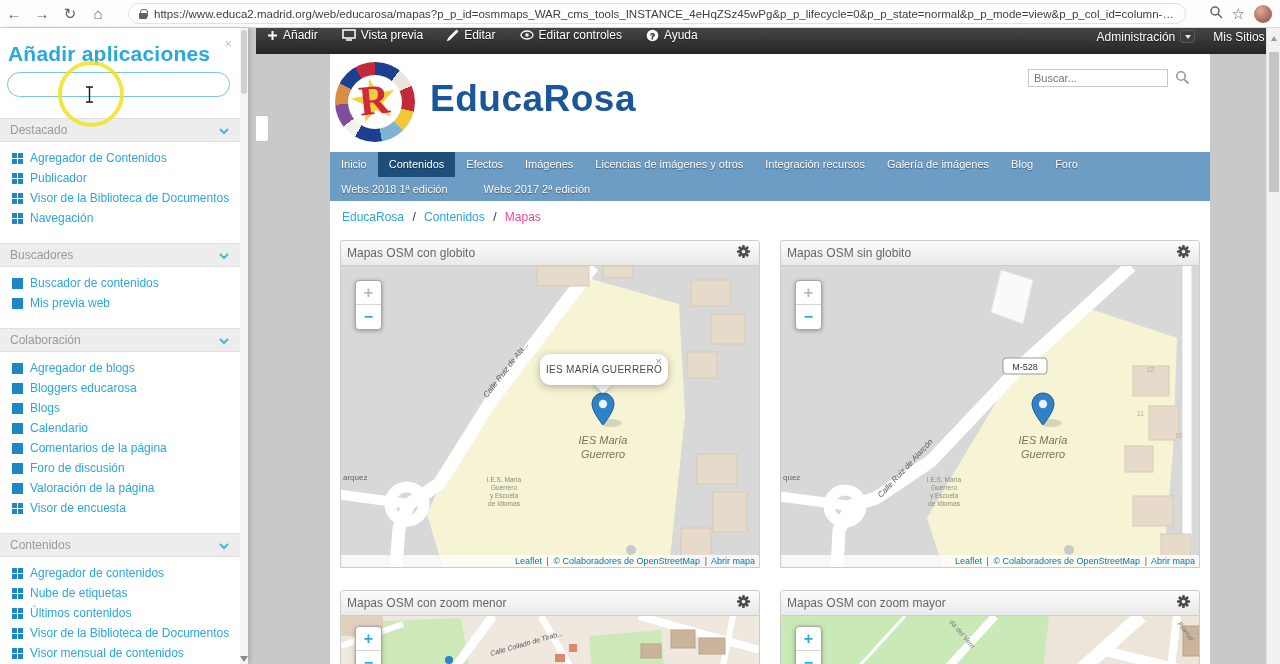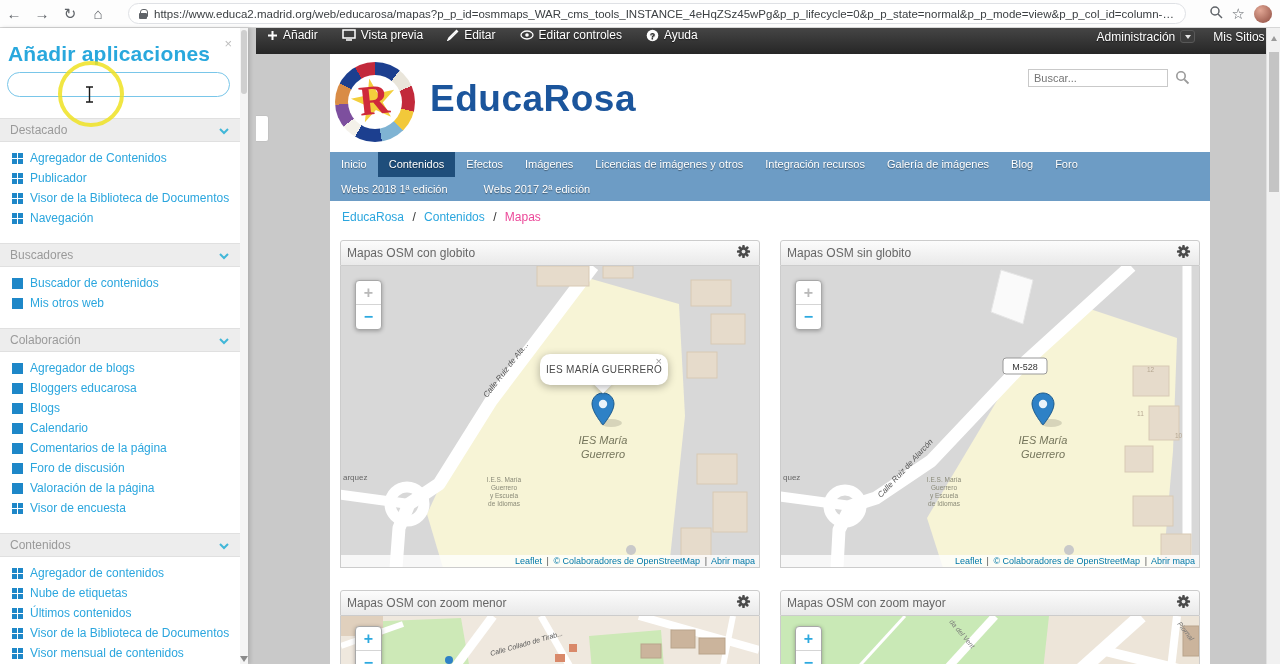--- a/index.html
+++ b/index.html
@@ -190,21 +190,21 @@
                 <polyline points="2,2 6,6 10,2" stroke="#41b7d8" stroke-width="2" fill="none"></polyline>
               </svg></span>
         </div>
         <div class="items-wrap">
           <div class="side-item">
               <span class="appicon" data-icon="square"></span>
               <span class="side-label">Buscador de contenidos</span>
             </div>
           <div class="side-item">
               <span class="appicon" data-icon="square"></span>
-              <span class="side-label">Mis otros web</span>
+              <span class="side-label">Mis previa web</span>
             </div>
         </div>
       </div>
 
       <div class="section">
         <div class="section-hd">
           <span class="sec-label">Colaboración</span>
           <span class="chev"><svg width="12" height="8">
                 <polyline points="2,2 6,6 10,2" stroke="#41b7d8" stroke-width="2" fill="none"></polyline>
               </svg></span>

